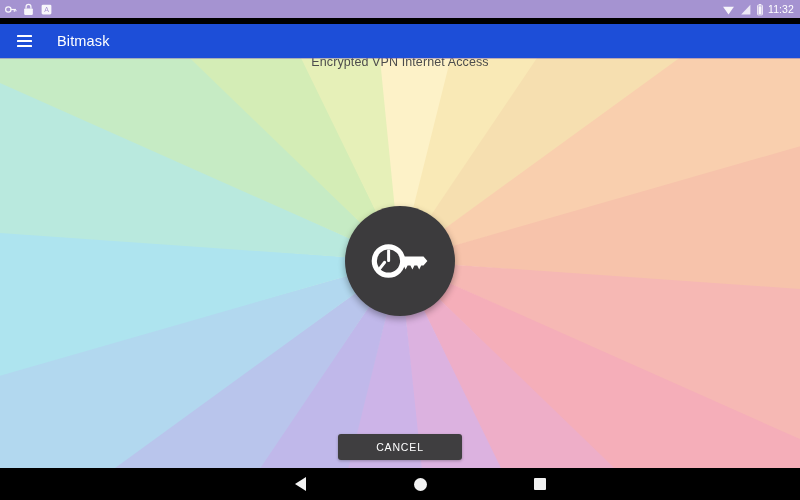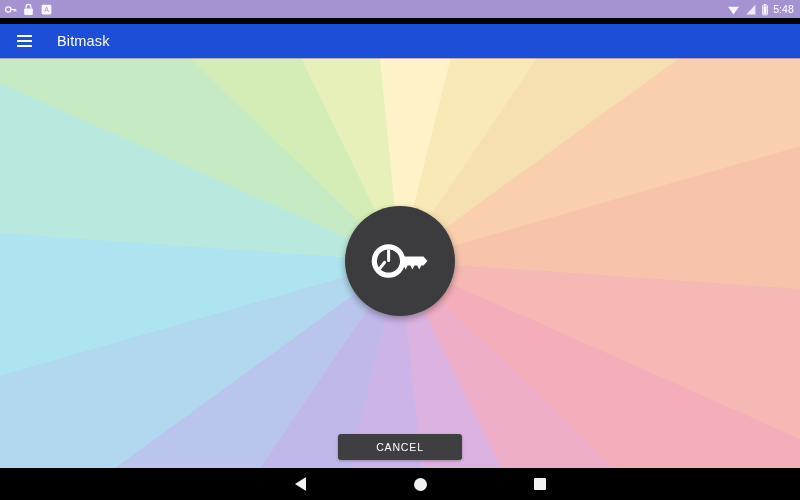--- a/index.html
+++ b/index.html
@@ -249,21 +249,21 @@
             <path d="M21 3 L21 21 L4 21 Z" fill="#fff" opacity="0.85"></path>
           </svg>
       </span>
       <span class="sb-icon" style="width:8px;">
         <svg viewBox="0 0 12 24">
             <rect x="4" y="2" width="4" height="2" fill="#fff"></rect>
             <rect x="1.5" y="4" width="9" height="18" rx="1" fill="none" stroke="#fff" stroke-width="1.6"></rect>
             <rect x="3.2" y="6" width="5.6" height="14.5" fill="#fff"></rect>
           </svg>
       </span>
-      <span class="status-time">5:48</span>
+      <span class="status-time">11:32</span>
     </div>
   </div>
 
   <div id="toolbar">
     <div id="hamburger-btn">
       <span></span>
       <span></span>
       <span></span>
     </div>
     <div id="app-title">Bitmask</div>
@@ -289,20 +289,21 @@
             <path d="M400,209 L-894.4271909999156,1149.4564036679571 L-1140.6840372282675,640.6163776202272 Z" fill="#b2d8ef"></path>
             <path d="M400,209 L-1138.0187135013098,650.0197693071995 L-1195.3909160814208,87.6417498276902 Z" fill="#aee4ef"></path>
             <path d="M400,209 L-1196.102480415719,97.38964200940028 L-1057.6701049928956,-450.6952819370473 Z" fill="#b9e9de"></path>
             <path d="M400,209 L-1061.6727322281617,-441.77862892127973 L-744.132766322668,-909.4633266347355 Z" fill="#c6ebc4"></path>
             <path d="M400,209 L-750.9436805418418,-902.4533927343957 L-292.59613043266336,-1233.3281873795925 Z" fill="#d4edb6"></path>
             <path d="M400,209 L-301.3938348625244,-1229.0704740786668 L242.47782041777413,-1383.2269822295013 Z" fill="#e6f0b8"></path>
           </g>
       </svg>
     </div>
 
+    <div id="subtitle">Encrypted VPN Internet Access</div>
 
     <div id="vpn-key-button">
       <svg width="78" height="78" viewBox="0 0 78 78">
         <g fill="#ffffff">
           <circle cx="27.5" cy="39" r="14.2" fill="none" stroke="#ffffff" stroke-width="5.2"></circle>
           <rect x="26.1" y="27.5" width="3.0" height="12.5" rx="1.3"></rect>
           <rect x="19.4" y="38" width="3.0" height="11.6" rx="1.3" transform="rotate(38 20.9 43.8)"></rect>
           <path d="M40 34.6 H62.5 L66.4 39 L62.5 43.4 H60.2 L58.2 47.6 L56.2 43.4 H53.4 L51.4 47.6 L49.4 43.4 H46.6 L44.6 47.6 L42.6 43.4 H40 Z"></path>
         </g>
       </svg>

